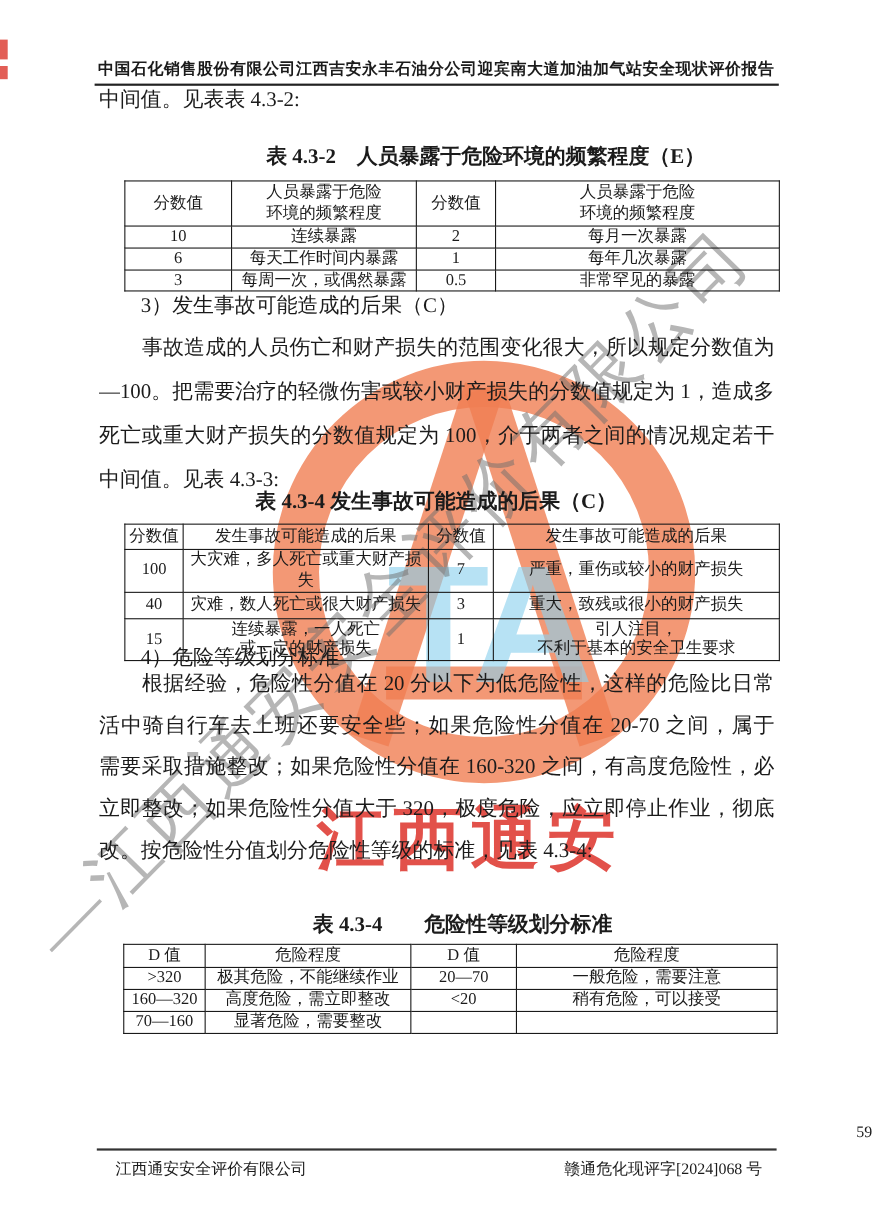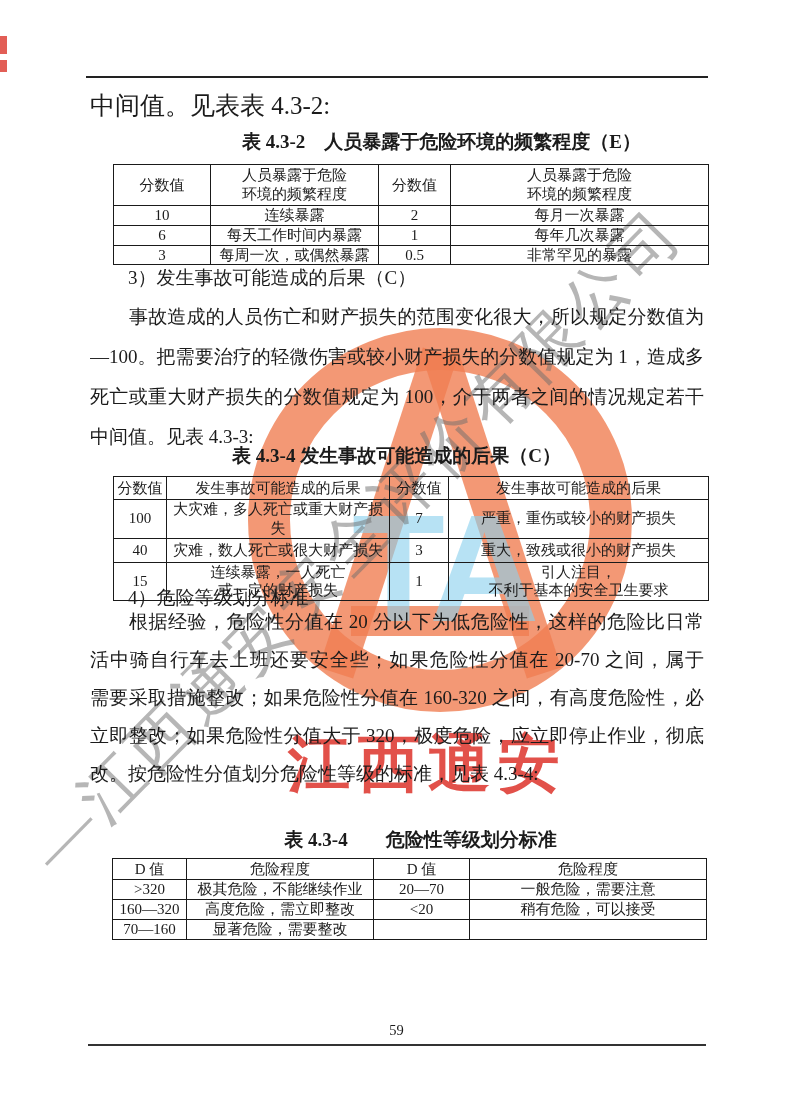--- a/index.html
+++ b/index.html
@@ -32,21 +32,21 @@
   .scan-mark{position:absolute;left:0;width:7px;background:rgba(216,40,30,.75);z-index:0;}
   .scan-mark.m1{top:36px;height:18px;}
   .scan-mark.m2{top:60px;height:12px;}
   
   .content{position:absolute;inset:0;z-index:5;}
   .doc-header-title{
     position:absolute;top:53px;left:0;width:100%;
     text-align:center;font-size:14.5px;font-weight:bold;letter-spacing:0.5px;
   }
   .doc-header-rule{position:absolute;top:76px;left:86px;width:622px;height:2px;background:#222;}
-  .p-intro{position:absolute;top:89px;left:90px;width:614px;font-size:25px;}
+  .p-intro{position:absolute;top:77px;left:90px;width:614px;font-size:19px;}
   .tbl-caption{position:absolute;left:0;width:100%;text-align:center;font-size:19px;font-weight:bold;}
   .cap1{top:129px;margin-left:45px;}
   .cap2{top:443px;font-weight:bold;}
   .cap3{top:827px;padding-left:24px;}
   .sec-heading{position:absolute;left:128px;font-size:19px;}
   .h3{top:265px;}
   .h4{top:585px;}
   .para{position:absolute;left:90px;width:614px;font-size:19px;}
   .para3{top:297px;}
   .para4{top:603px;}
@@ -66,21 +66,21 @@
   }
   .t1{top:164px;left:113px;width:595px;}
   .t1 th{height:40px;}
   .t1 td{height:18px;}
   .t2{top:476px;left:113px;width:595px;}
   .t2 th{height:22px;}
   .t2 td{height:23px;}
   .t3{top:858px;left:112px;width:594px;}
   .t3 th{height:20px;}
   .t3 td{height:19px;}
-  .page-number{position:absolute;top:1022px;left:0;width:100%;text-align:center;font-size:14.5px;}
+  .page-number{position:absolute;top:1022px;left:0;width:100%;text-align:right;font-size:14.5px;}
   .footer-rule{position:absolute;top:1044px;left:88px;width:618px;height:1.5px;background:#333;}
   .footer-row{position:absolute;top:1053px;left:105px;right:100px;font-size:14.5px;}
   .footer-left{float:left;}
   .footer-right{float:right;}
 </style>
 </head>
 <body>
 
 <div class="page">
 
@@ -96,20 +96,21 @@
         <path d="M108 298 L286 298" stroke-width="30"></path>
       </g>
     </svg>
   </div>
   <div class="wm wm-ta">TA</div>
   <div class="wm wm-diag">—江西通安安全评价有限公司</div>
   <div class="wm wm-red">江西通安</div>
 
   <div class="content">
 
+    <div class="doc-header-title">中国石化销售股份有限公司江西吉安永丰石油分公司迎宾南大道加油加气站安全现状评价报告</div>
     <div class="doc-header-rule"></div>
 
     <div class="p-intro">中间值。见表表 4.3-2:</div>
 
     <div class="tbl-caption cap1">表 4.3-2　人员暴露于危险环境的频繁程度（E）</div>
     <table class="doc-table t1">
         <colgroup>
           <col style="width: 97px;">
           <col style="width: 168px;">
           <col style="width: 72px;">
@@ -237,15 +238,19 @@
             <td>70—160</td>
             <td>显著危险，需要整改</td>
             <td></td>
             <td></td>
           </tr>
         </tbody>
       </table>
 
     <div class="page-number">59</div>
     <div class="footer-rule"></div>
+    <div class="footer-row">
+      <span class="footer-left">江西通安安全评价有限公司</span>
+      <span class="footer-right">赣通危化现评字[2024]068 号</span>
+    </div>
 
   </div>
 </div>
 
 </body></html>

